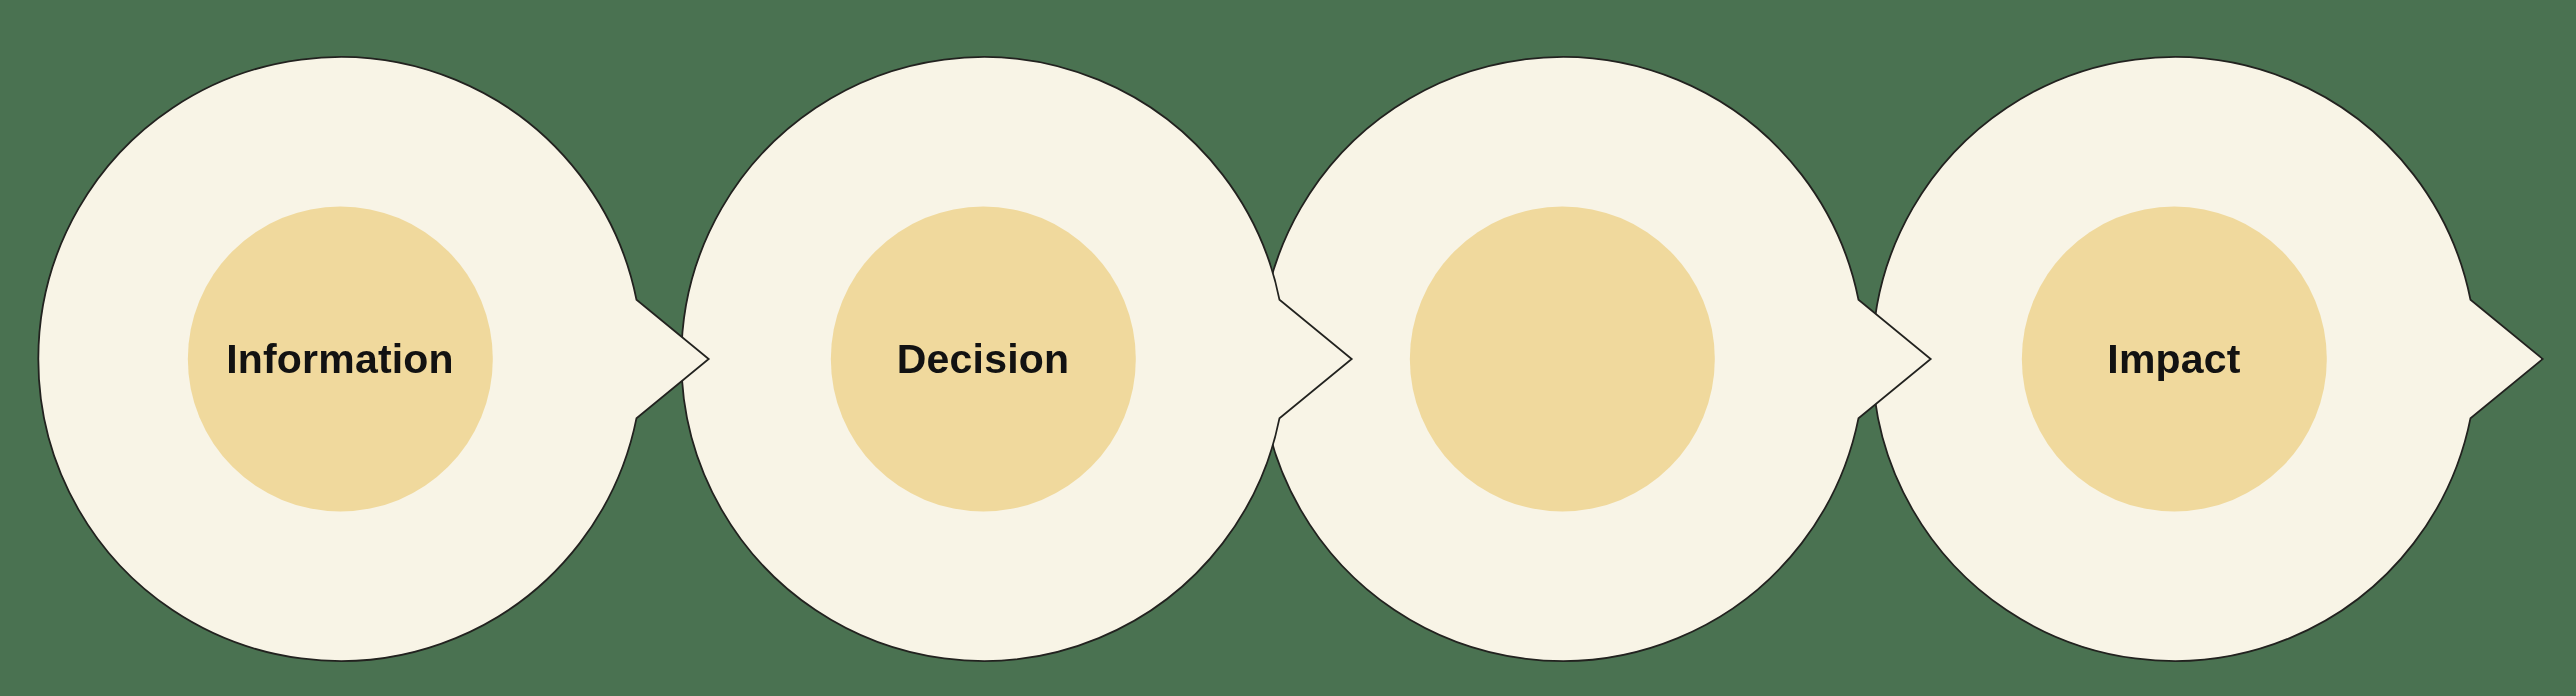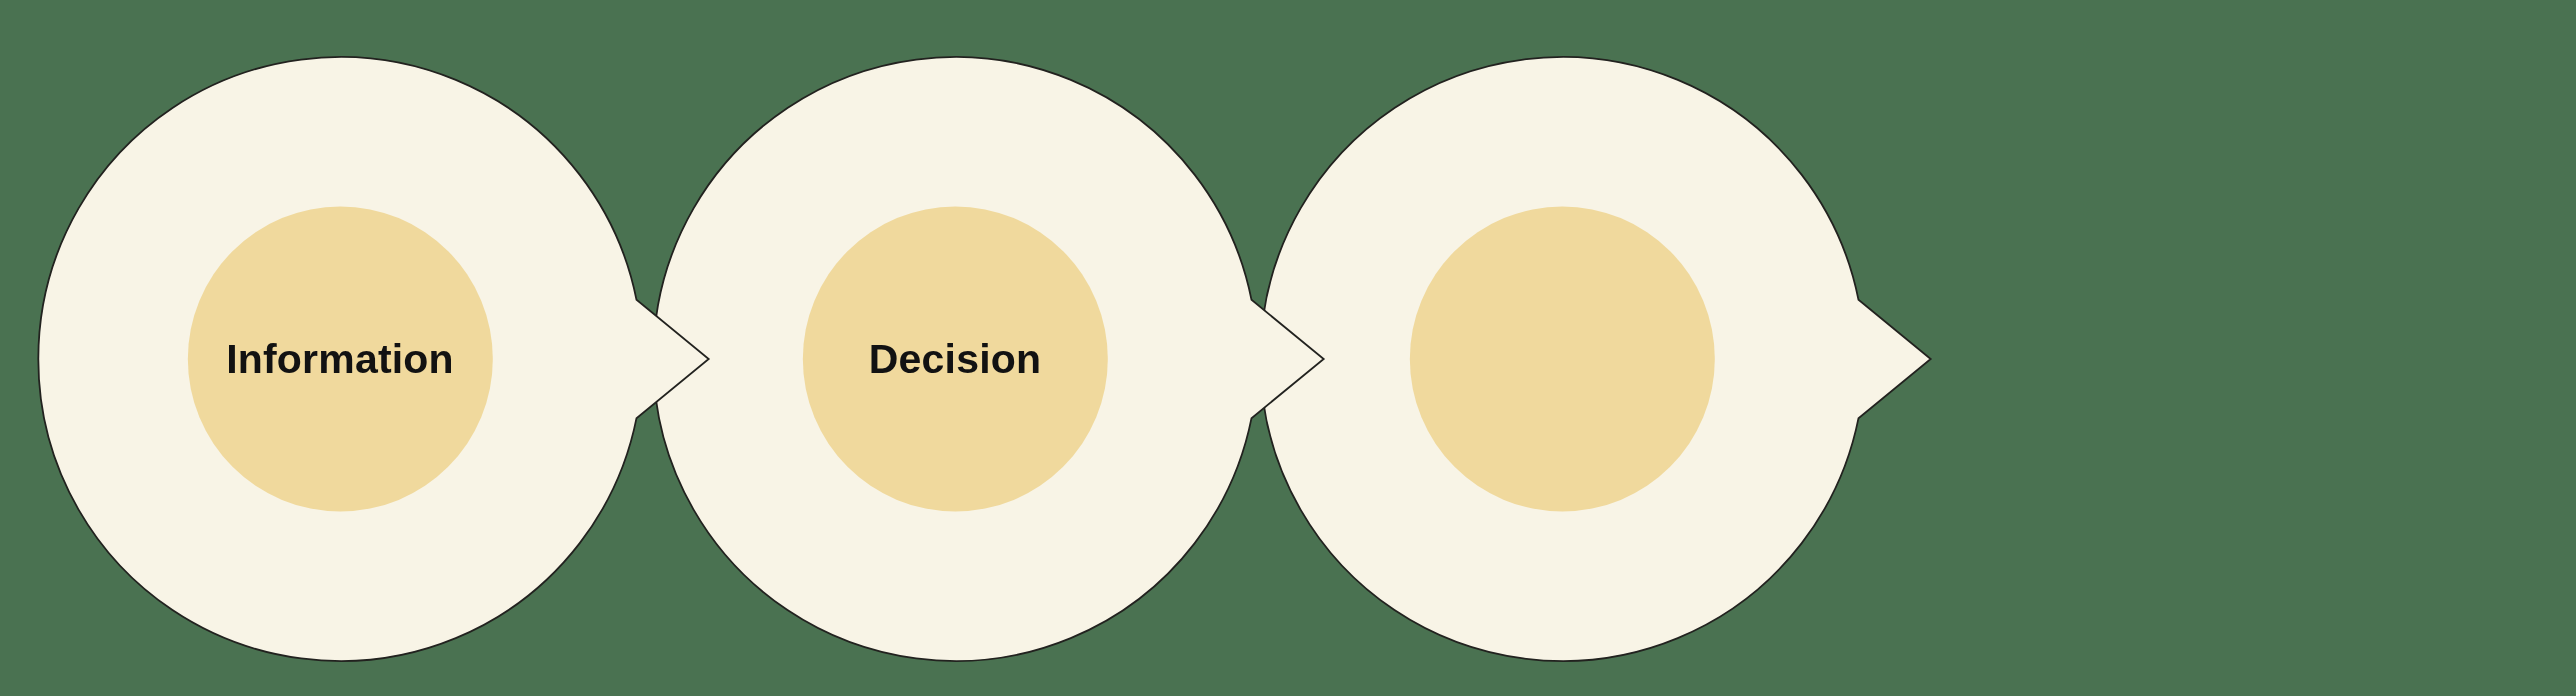--- a/index.html
+++ b/index.html
@@ -66,33 +66,43 @@
 
     <svg viewBox="-307 -307 682 614" xmlns="http://www.w3.org/2000/svg">
       <path class="bubble-path" d="M 299.09 -59.77 A 305 305 0 1 0 299.09 59.77 L 372 0 Z"></path>
       <circle class="inner-circle" cx="0" cy="0" r="154"></circle>
     </svg>
     <div class="step-label-wrap">
       <span class="step-label">Information</span>
     </div>
   </div>
 
-  <div class="step" style="left: 651px; z-index: 9;">
+  <div class="step" style="left: 679px; z-index: 9;">
 
     <svg viewBox="-307 -307 682 614" xmlns="http://www.w3.org/2000/svg">
       <path class="bubble-path" d="M 299.09 -59.77 A 305 305 0 1 0 299.09 59.77 L 372 0 Z"></path>
       <circle class="inner-circle" cx="0" cy="0" r="154"></circle>
     </svg>
     <div class="step-label-wrap">
       <span class="step-label">Decision</span>
     </div>
   </div>
 
   <div class="step" style="left: 1258px; z-index: 8;">
 
     <svg viewBox="-307 -307 682 614" xmlns="http://www.w3.org/2000/svg">
       <path class="bubble-path" d="M 299.09 -59.77 A 305 305 0 1 0 299.09 59.77 L 372 0 Z"></path>
       <circle class="inner-circle" cx="0" cy="0" r="154"></circle>
     </svg>
   </div>
 
+  <div class="step" style="left: 1870px; z-index: 7;">
+
+    <svg viewBox="-307 -307 682 614" xmlns="http://www.w3.org/2000/svg">
+      <path class="bubble-path" d="M 299.09 -59.77 A 305 305 0 1 0 299.09 59.77 L 372 0 Z"></path>
+      <circle class="inner-circle" cx="0" cy="0" r="154"></circle>
+    </svg>
+    <div class="step-label-wrap">
+      <span class="step-label">Impact</span>
+    </div>
+  </div>
 </div>
 
 
 </body></html>

